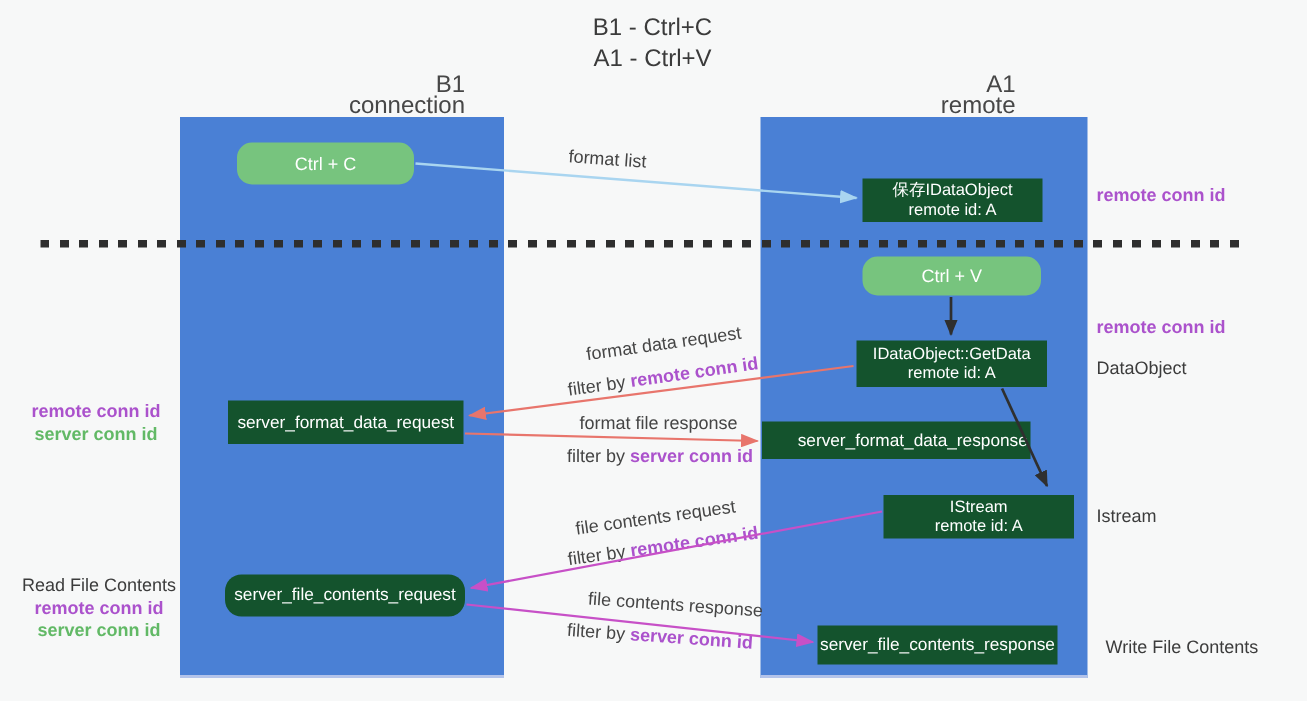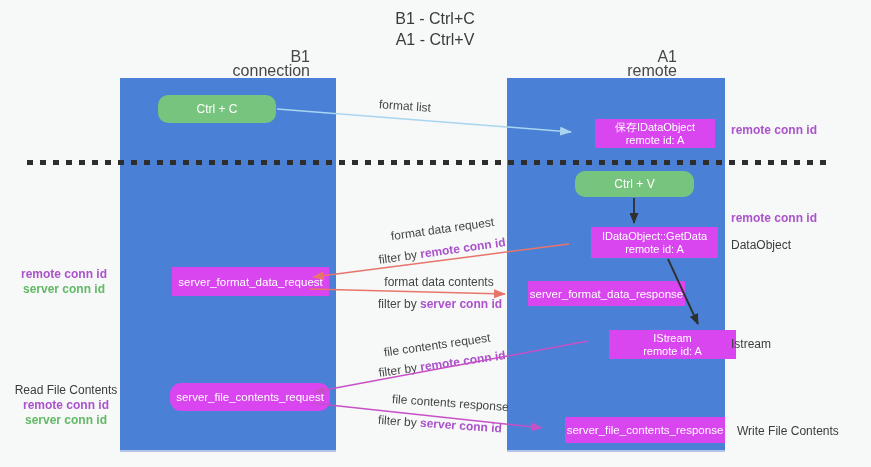--- a/index.html
+++ b/index.html
@@ -8,21 +8,21 @@
   .abs{position:absolute;}
 
   .title{left:300px;top:8px;width:270px;text-align:center;color:#3b3b3b;
          font-size:16px;line-height:21px;}
   .col-header{text-align:right;color:#474747;font-size:16px;line-height:14px;}
   .column{background:#4a80d5;border-bottom:2px solid #b3c3ea;}
 
   .node{display:flex;flex-direction:column;align-items:center;justify-content:center;
         color:#ffffff;text-align:center;}
   .node-green{background:#77c47e;font-size:12px;border-radius:10px;}
-  .node-orange{background:#d946ef;margin-left:20px;}
+  .node-orange{background:#14532d;}
   .node-two{font-size:11px;line-height:13px;}
   .node-one{font-size:11.5px;}
 
   .dashed{background:repeating-linear-gradient(to right,#2e2e2e 0,#2e2e2e 6px,
           transparent 6px,transparent 13px);}
 
   .lbl{font-size:12px;color:#3c3c3c;white-space:nowrap;}
   .lbl-purple{color:#ab52cc;font-weight:bold;}
   .lbl-green{color:#62b966;font-weight:bold;}
   .lbl-stack{text-align:center;line-height:15px;}
@@ -72,21 +72,21 @@
     <span>remote id: A</span>
   </div>
   <div class="abs node node-orange node-two" style="left:589px;top:330px;width:127px;height:29px;">
     <span>IStream</span>
     <span>remote id: A</span>
   </div>
 
   <div class="abs node node-orange node-one" style="left:152px;top:267px;width:157px;height:29px;">
     <span>server_format_data_request</span>
   </div>
-  <div class="abs node node-orange node-one" style="left:508px;top:281px;width:157px;height:25px;">
+  <div class="abs node node-orange node-one" style="left:508px;top:281px;width:157px;height:25px;padding-left:22px;">
     <span>server_format_data_response</span>
   </div>
   <div class="abs node node-orange node-one" style="left:150px;top:383px;width:160px;height:28px;border-radius:11px;">
     <span>server_file_contents_request</span>
   </div>
   <div class="abs node node-orange node-one" style="left:545px;top:417px;width:160px;height:26px;">
     <span>server_file_contents_response</span>
   </div>
 
   <div class="abs lbl lbl-purple" style="left:731px;top:123px;">remote conn id</div>
@@ -105,21 +105,21 @@
     <div class="lbl lbl-green">server conn id</div>
   </div>
 
   <div class="abs arrow-label rot-dn" style="left:350px;top:99px;width:110px;">format list</div>
 
   <div class="abs arrow-label rot-up" style="left:385px;top:222px;width:115px;">format data request</div>
   <div class="abs arrow-label rot-up" style="left:376px;top:244px;width:132px;">
     <span>filter by </span><span class="lbl-purple">remote conn id</span>
   </div>
 
-  <div class="abs arrow-label" style="left:383px;top:275px;width:112px;">format data contents</div>
+  <div class="abs arrow-label" style="left:383px;top:275px;width:112px;">format file response</div>
   <div class="abs arrow-label" style="left:378px;top:297px;width:118px;">
     <span>filter by </span><span class="lbl-purple">server conn id</span>
   </div>
 
   <div class="abs arrow-label rot-up" style="left:382px;top:338px;width:110px;">file contents request</div>
   <div class="abs arrow-label rot-up" style="left:376px;top:357px;width:132px;">
     <span>filter by </span><span class="lbl-purple">remote conn id</span>
   </div>
 
   <div class="abs arrow-label rot-dn" style="left:392px;top:396px;width:115px;">file contents response</div>

